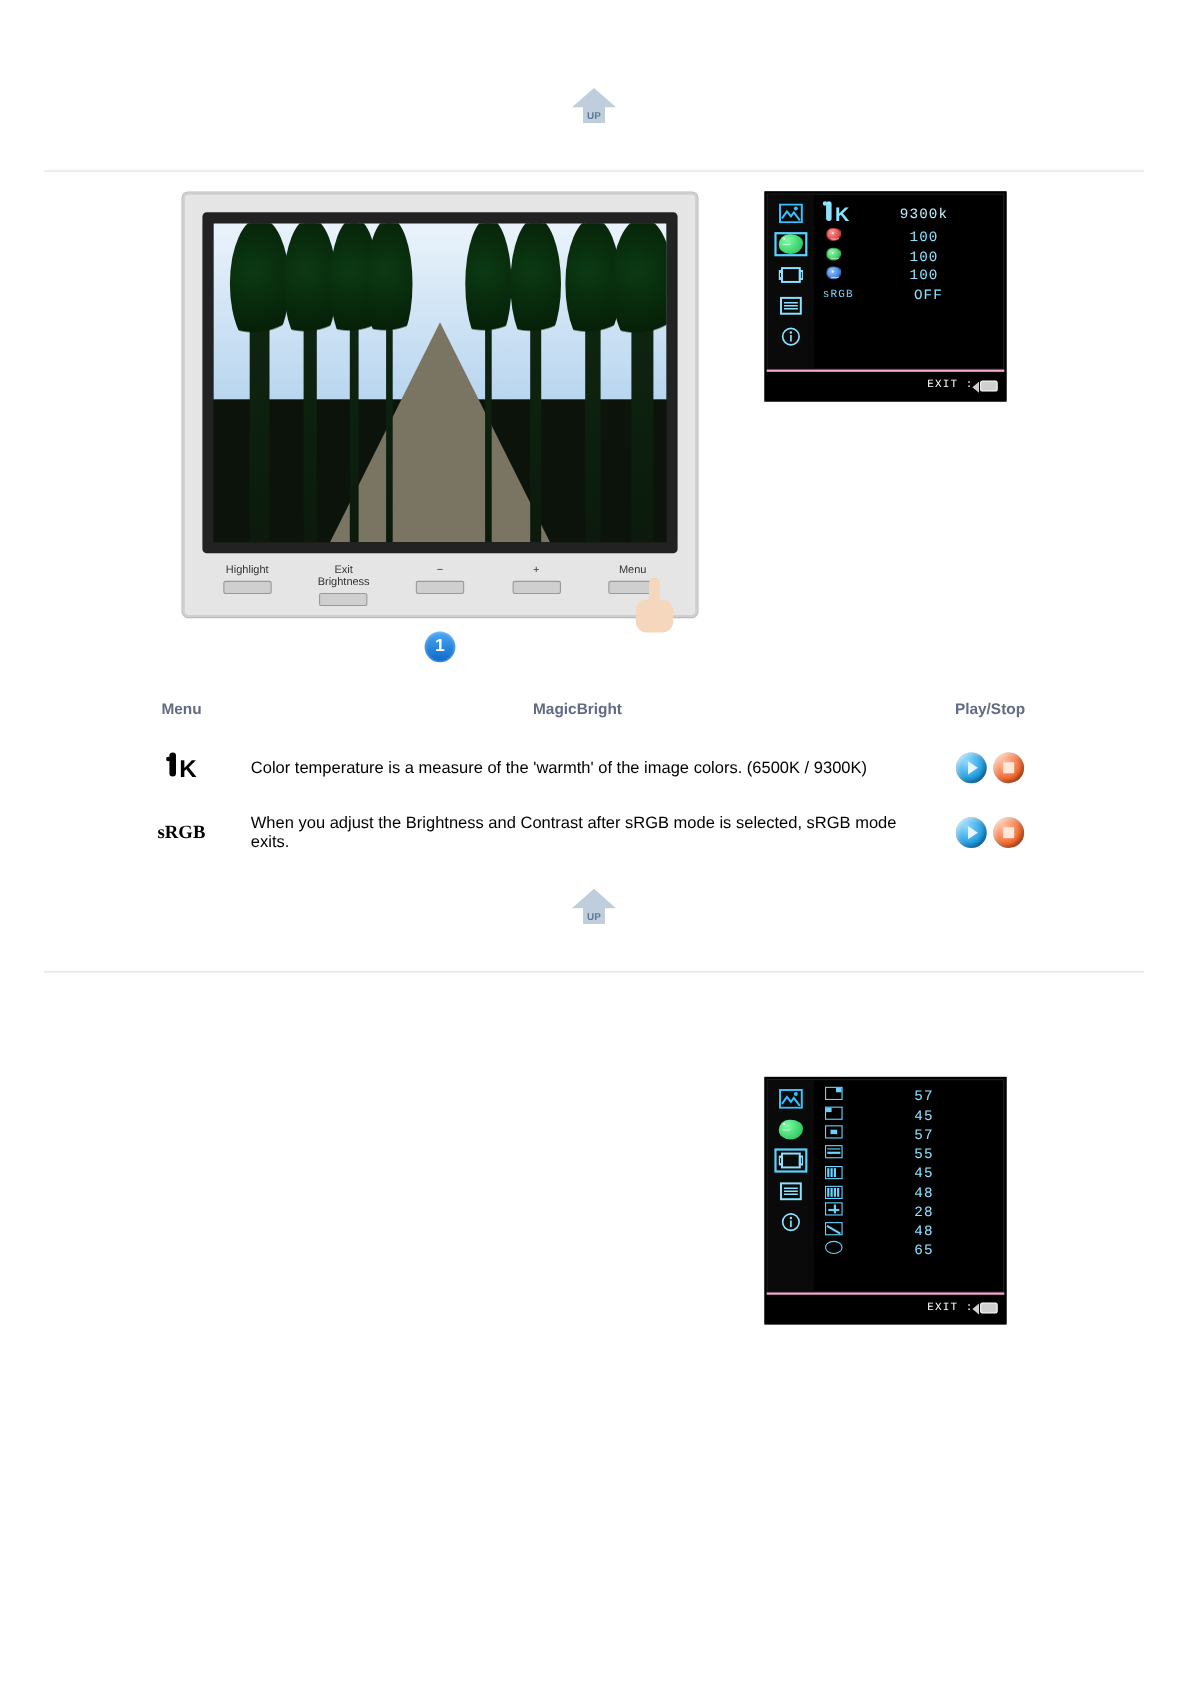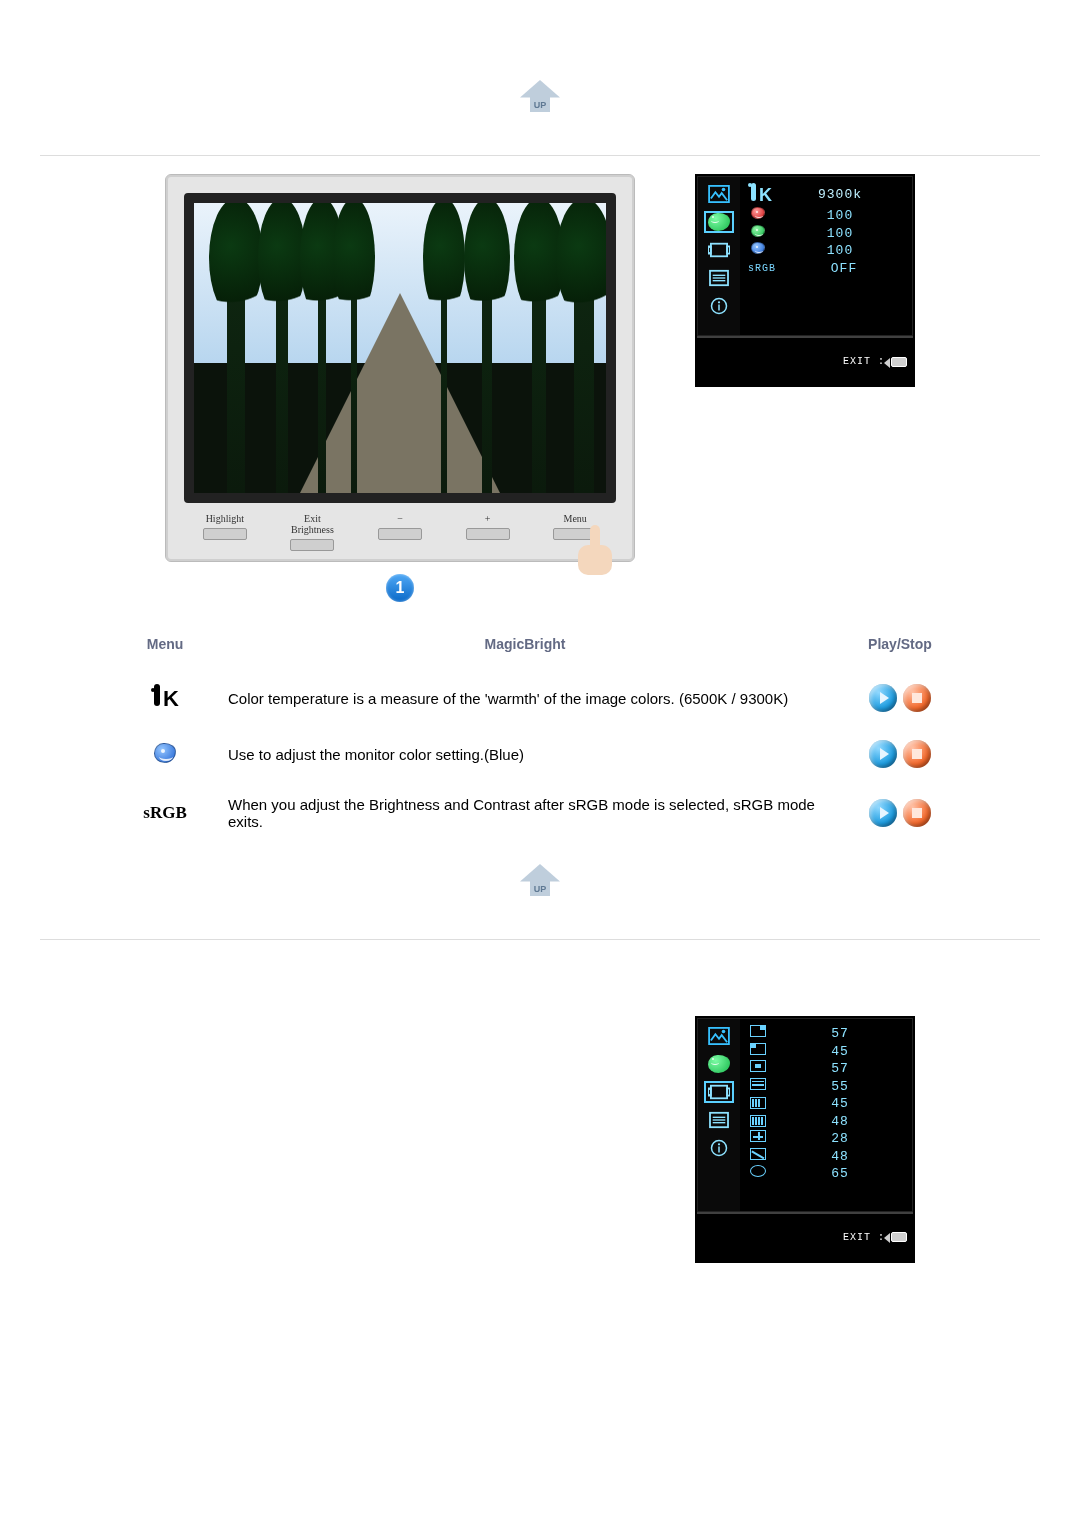--- a/index.html
+++ b/index.html
@@ -56,21 +56,20 @@
       linear-gradient(#0f2a12,#0b1a0c);
   }
   .forest-foliage { position:absolute; top:-5px; left:-18px; right:-18px; height:120px;
     background: radial-gradient(circle at 40% 40%,#0b3a12,#062008 70%,transparent 72%);
     border-radius:50%;
   }
   .front-bezel-row {
     display:flex; align-items:flex-start; gap:18px; margin-top:10px;
     font-size:10px; color:#333; justify-content:space-between;
     padding: 0 6px;
-    font-family: Liberation Serif, serif;
   }
   .bezel-btn { text-align:center; line-height:1.1; flex:1; }
   .bezel-key {
     width:44px; height:12px; background:#cfcfcf; border:1px solid #999;
     margin:4px auto 0; border-radius:2px;
   }
   .hand {
     position:absolute; right:-4px; bottom:-34px; width:44px; height:60px; pointer-events:none;
   }
   .hand::before {
@@ -106,22 +105,22 @@
   }
   .osd-side-icon.active { border:2px solid #5bd1ff; }
   .osd-side-icon svg { width:22px; height:18px; }
   .osd-main { flex:1; padding:6px 8px 28px; position:relative; }
   .osd-row { display:flex; align-items:center; gap:8px; line-height:1.35; }
   .osd-row .lbl { width:20px; text-align:center; }
   .osd-row .val { flex:1; text-align:center; color:#8de2ff; }
   .osd-row.sel .val { color:#bff0ff; }
   .osd-row .srgb-text { font-size:10px; color:#7ad6ff; }
   .osd-exit {
-    border-top:2px solid #404040; text-align:right; color:#fff; font-size:10px;
-    padding:18px 6px; font-family:"Courier New",monospace;
+    border-top:2px solid #f9a8d4; text-align:right; color:#fff; font-size:10px;
+    padding:7px 6px; font-family:"Courier New",monospace;
     display:flex; justify-content:flex-end; align-items:center; gap:6px;
   }
   .osd-exit-key {
     display:inline-block; width:16px; height:10px; background:#cfcfcf;
     border:1px solid #fff; border-radius:2px; position:relative;
   }
   .osd-exit-key::before{
     content:""; position:absolute; left:-8px; top:0; width:0; height:0;
     border-top:5px solid transparent; border-bottom:5px solid transparent;
     border-right:6px solid #cfcfcf;
@@ -192,21 +191,21 @@
   .play-btn span {
     display:block; width:0; height:0; margin:8px 0 0 11px;
     border-left:9px solid #e6f5ff; border-top:6px solid transparent; border-bottom:6px solid transparent;
   }
   .stop-btn span {
     display:block; width:10px; height:10px; background:#ffe7dc; margin:9px auto 0;
   }
 
   
   .lower-illus { display:flex; justify-content:center; gap:60px; align-items:flex-start; margin-top:36px; }
-  .osd2 { margin-top:40px; }
+  .osd2 { margin-top:59px; }
 
 </style>
 </head>
 <body>
 
 <div class="page">
 
   <div class="up-icon-wrap">
     <span class="up-icon"></span>
   </div>
@@ -340,25 +339,20 @@
       <tr>
         <td class="icon-cell"><span class="ik-glyph lg" style="color:#000;">
               <span class="dot"></span>
               <span class="bar"></span>
               <span class="k">K</span>
             </span></td>
         <td>Color temperature is a measure of the 'warmth' of the image colors. (6500K / 9300K)</td>
         <td class="ps-cell"><span class="play-btn"><span></span></span><span class="stop-btn"><span></span></span></td>
       </tr>
       <tr>
-        <td class="icon-cell"><span class="blob-icon" style="background:radial-gradient(circle at 35% 30%,#95c6ff,#1e62d2);"></span></td>
-        <td>Use to adjust the monitor color setting.(Blue)</td>
-        <td class="ps-cell"><span class="play-btn"><span></span></span><span class="stop-btn"><span></span></span></td>
-      </tr>
-      <tr>
         <td class="icon-cell"><span class="srgb-label">sRGB</span></td>
         <td>When you adjust the Brightness and Contrast after sRGB mode is selected, sRGB mode exits.</td>
         <td class="ps-cell"><span class="play-btn"><span></span></span><span class="stop-btn"><span></span></span></td>
       </tr>
     </tbody>
   </table>
 
   <div class="up-icon-wrap">
     <span class="up-icon"></span>
   </div>

